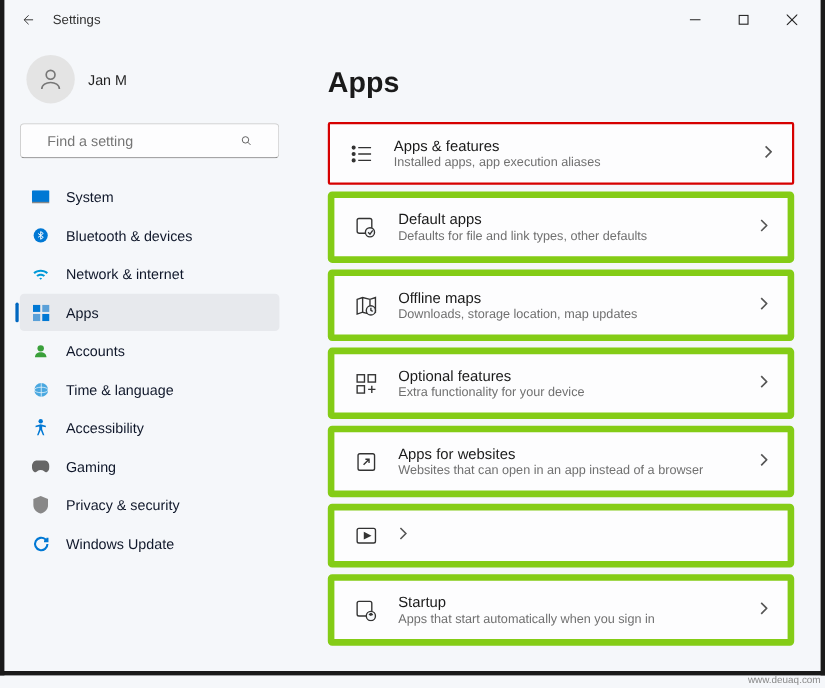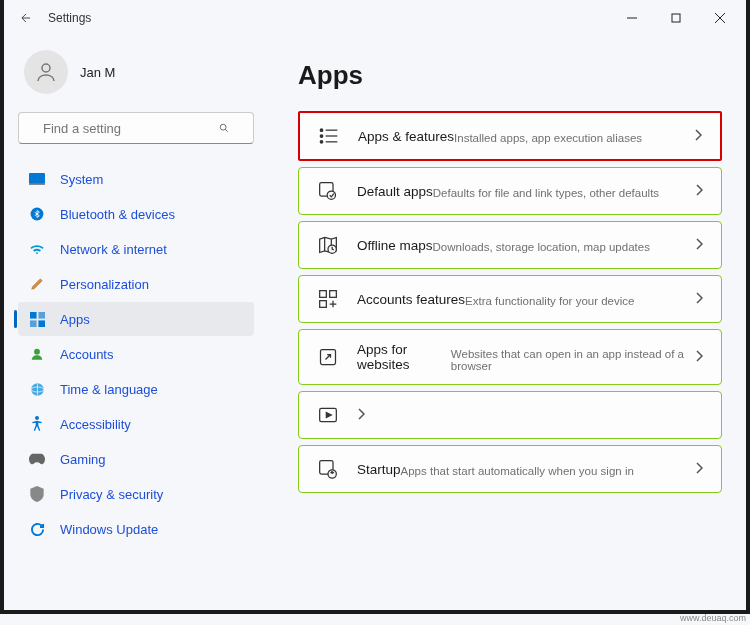--- a/index.html
+++ b/index.html
@@ -123,36 +123,36 @@
     .nav-icon {
       width: 18px;
       height: 18px;
       margin-right: 14px;
       display: flex;
       align-items: center;
       justify-content: center;
     }
     .nav-label {
       font-size: 13px;
-      color: #1d4ed8;
+      color: #0f172a;
     }
     .main {
       flex: 1;
       padding: 24px 24px 0 36px;
       overflow-y: auto;
     }
     .page-title {
       font-size: 26px;
       font-weight: 600;
       color: #1a1a1a;
       margin-bottom: 20px;
     }
     .card {
       background: #fdfdfe;
-      border: 1px solid #84cc16;
+      border: 6px solid #84cc16;
       border-radius: 4px;
       padding: 12px 18px;
       margin-bottom: 6px;
       display: flex;
       align-items: center;
       cursor: pointer;
     }
     .card.highlighted {
       border: 2.5px solid #d60000;
       border-radius: 2px;
@@ -162,22 +162,21 @@
       height: 22px;
       margin-right: 18px;
       display: flex;
       align-items: center;
       justify-content: center;
       color: #333;
     }
     .card-text {
       flex: 1;
       display: flex;
-      flex-direction: row;
-      align-items: flex-end;
+      flex-direction: column;
     }
     .card-title {
       font-size: 13.5px;
       color: #1a1a1a;
     }
     .card-subtitle {
       font-size: 11.5px;
       color: #707070;
       margin-top: 2px;
     }
@@ -269,28 +268,20 @@
         <span class="nav-label">Bluetooth &amp; devices</span>
       </div>
       <div class="nav-item">
         <span class="nav-icon">
               <svg width="16" height="14" viewBox="0 0 24 20" fill="#0099d8">
                 <path d="M12 18l-2-2c1-1 3-1 4 0l-2 2zM6 12c3-3 9-3 12 0l-2 2c-2-2-6-2-8 0l-2-2zM2 8c5-5 15-5 20 0l-2 2c-4-4-12-4-16 0L2 8z"></path>
               </svg>
             </span>
         <span class="nav-label">Network &amp; internet</span>
       </div>
-      <div class="nav-item">
-        <span class="nav-icon">
-              <svg width="16" height="16" viewBox="0 0 24 24">
-                <path d="M4 20l4-1 12-12-3-3L5 16l-1 4z" fill="#d88c3c" stroke="#8a5a2a" stroke-width="0.5"></path>
-              </svg>
-            </span>
-        <span class="nav-label">Personalization</span>
-      </div>
       <div class="nav-item active">
         <span class="nav-icon">
               <svg width="15" height="15" viewBox="0 0 16 16">
                 <rect x="0" y="0" width="7" height="7" fill="#0078d4"></rect>
                 <rect x="9" y="0" width="7" height="7" fill="#5aa0d8"></rect>
                 <rect x="0" y="9" width="7" height="7" fill="#5aa0d8"></rect>
                 <rect x="9" y="9" width="7" height="7" fill="#0078d4"></rect>
               </svg>
             </span>
         <span class="nav-label">Apps</span>
@@ -410,21 +401,21 @@
     <div class="card">
       <span class="card-icon">
             <svg width="20" height="20" viewBox="0 0 24 24" fill="none" stroke="#333" stroke-width="1.5">
               <rect x="2" y="2" width="8" height="8"></rect>
               <rect x="14" y="2" width="8" height="8"></rect>
               <rect x="2" y="14" width="8" height="8"></rect>
               <path d="M18 14v8M14 18h8"></path>
             </svg>
           </span>
       <div class="card-text">
-        <span class="card-title">Accounts features</span>
+        <span class="card-title">Optional features</span>
         <span class="card-subtitle">Extra functionality for your device</span>
       </div>
       <span class="chevron"><svg width="8" height="12" viewBox="0 0 8 12" fill="none" stroke="#555" stroke-width="1.5">
               <path d="M2 1l5 5-5 5"></path>
             </svg></span>
     </div>
 
     <div class="card">
       <span class="card-icon">
             <svg width="20" height="20" viewBox="0 0 24 24" fill="none" stroke="#333" stroke-width="1.5">

